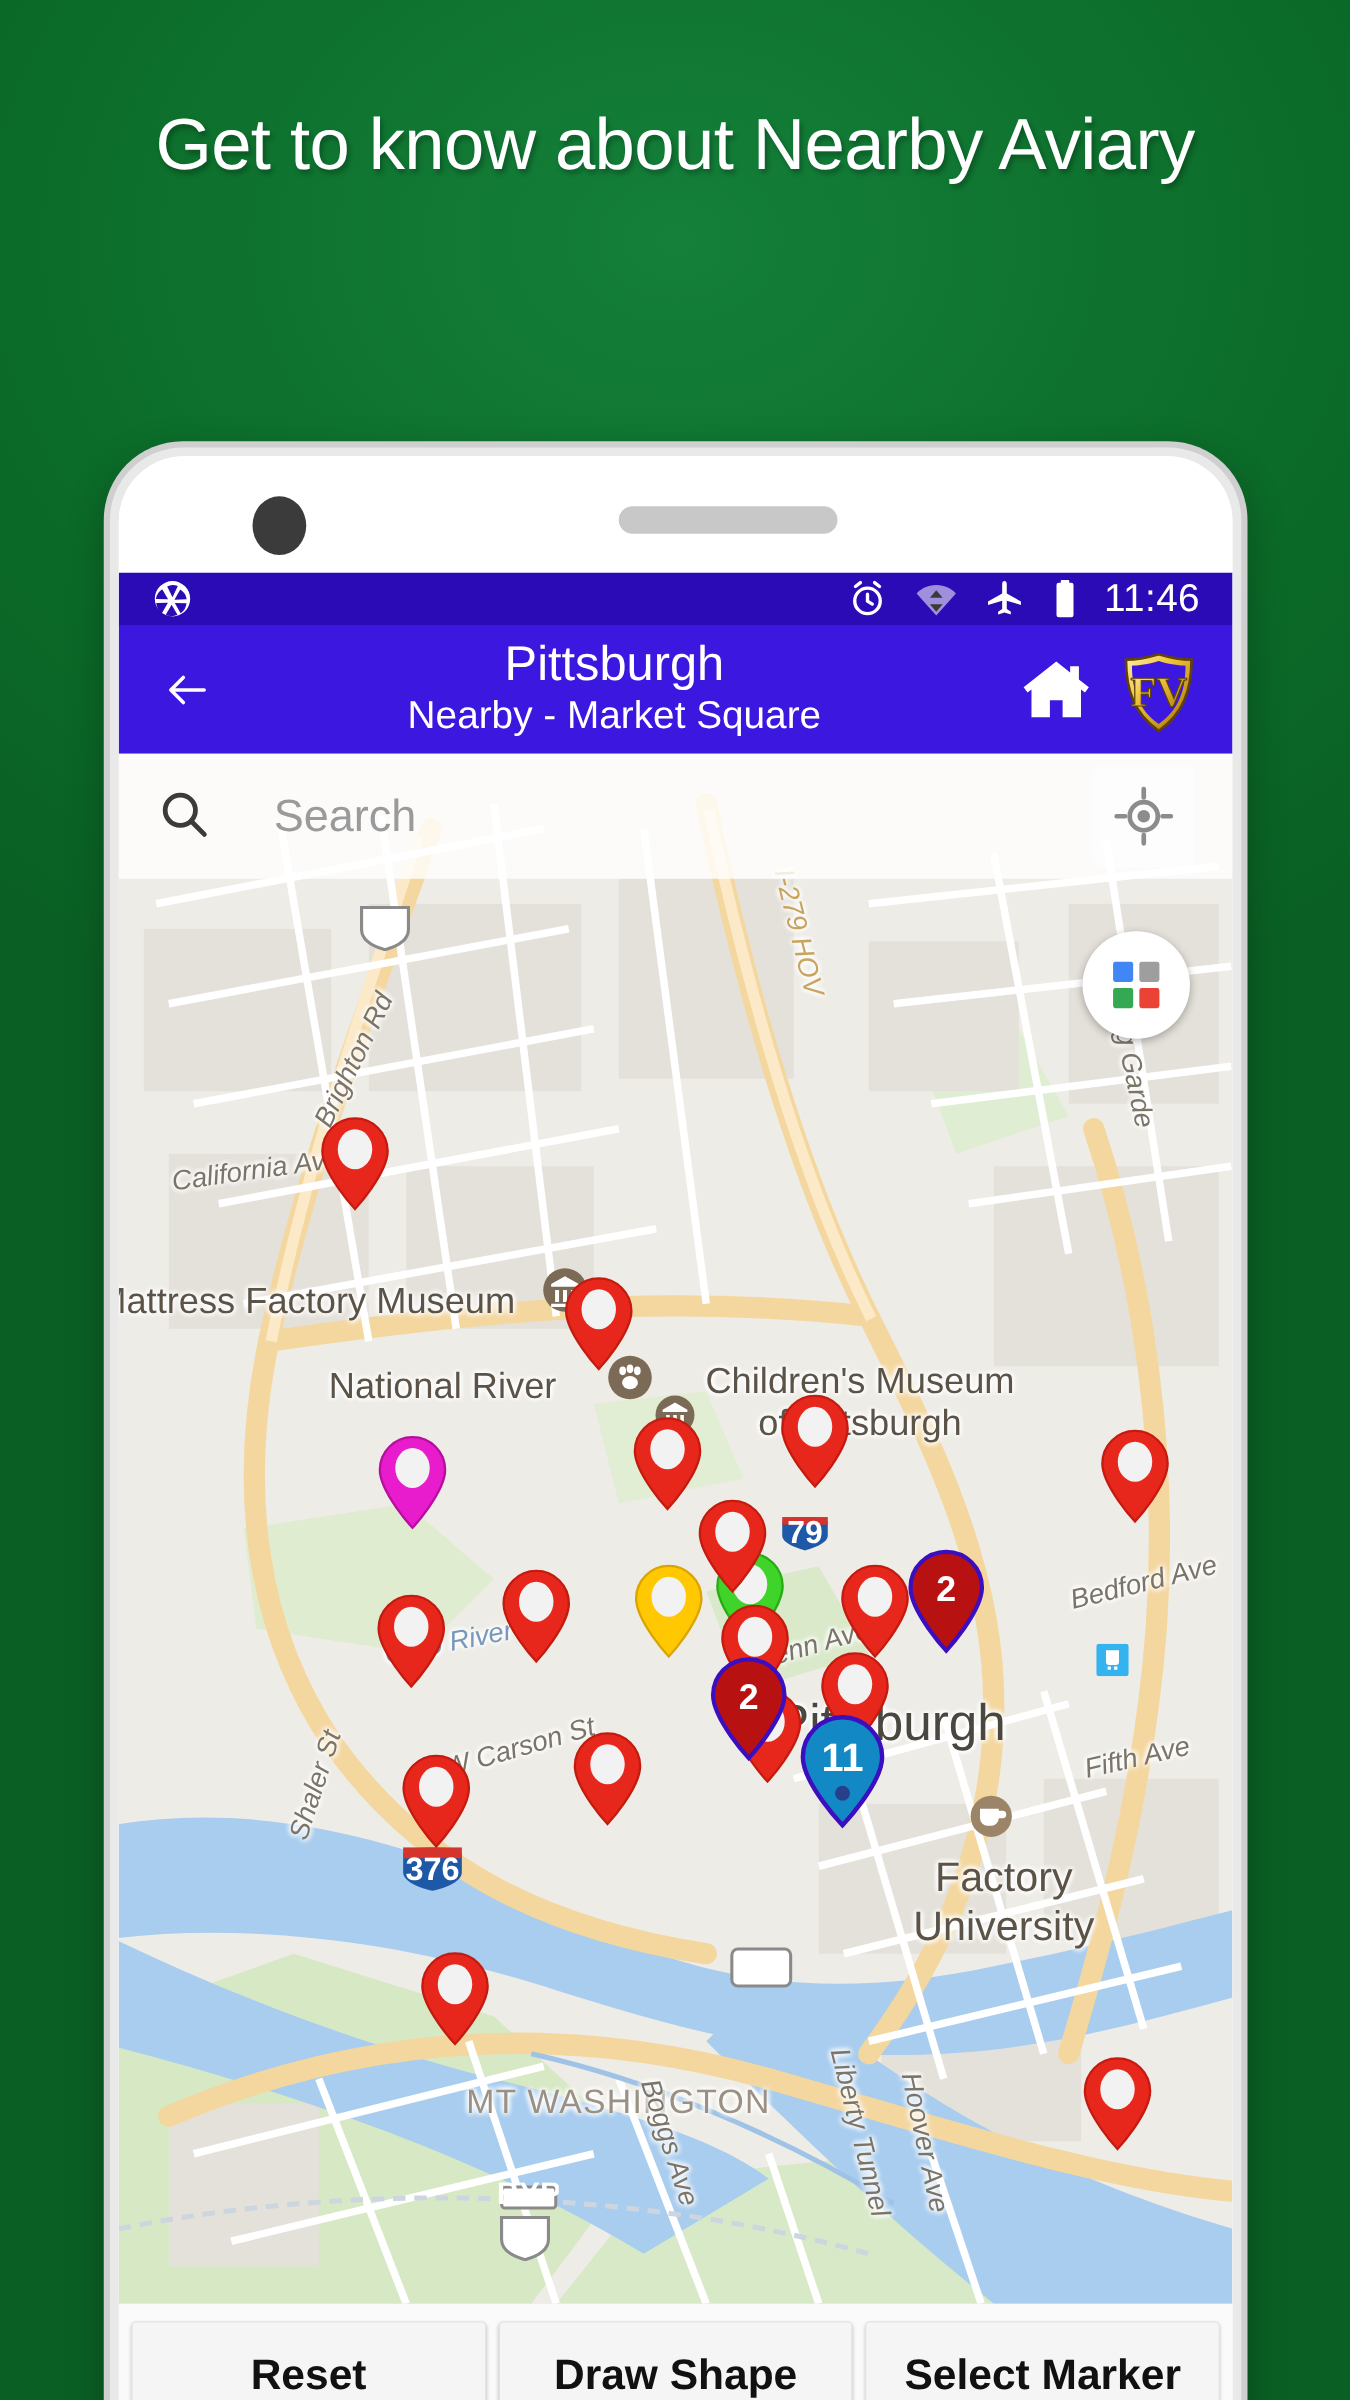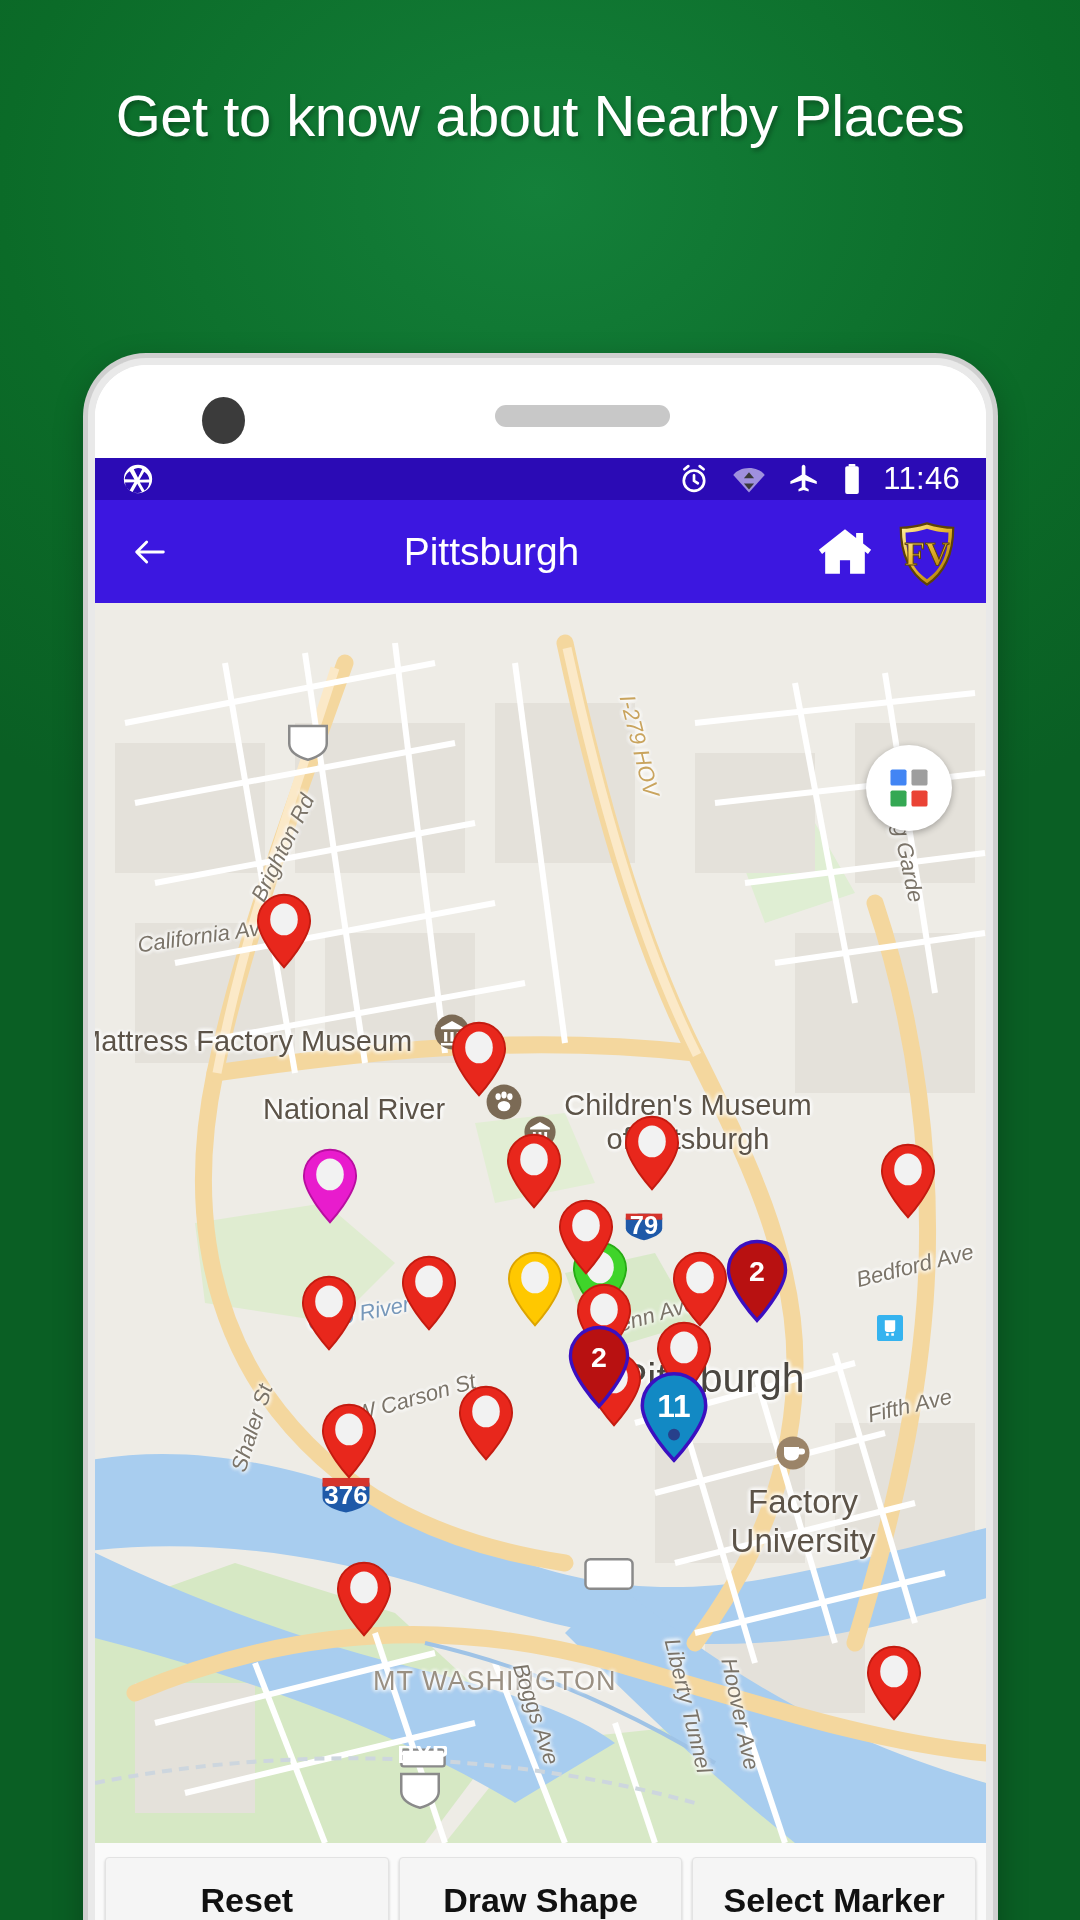--- a/index.html
+++ b/index.html
@@ -159,21 +159,21 @@
     display:flex; align-items:center; justify-content:center;
     font-size:34px; font-weight:bold; color:#111;
     font-family:"Liberation Sans", sans-serif;
   }
 </style>
 </head>
 <body>
 
 <div id="promo-bg"></div>
 
-<div id="headline">Get to know about Nearby Places</div>
+<div id="headline">Get to know about Nearby Aviary</div>
 
 <div id="phone">
  <div id="phone-inner">
 
   <div id="phone-top">
     <div id="camera-dot"></div>
     <div id="speaker"></div>
   </div>
 
   <div id="statusbar">
@@ -206,20 +206,21 @@
   </div>
 
   <div id="appbar">
     <div id="back-arrow">
       <svg width="46" height="40" viewBox="0 0 24 24" fill="none" stroke="#fff" stroke-width="1.7" stroke-linecap="round" stroke-linejoin="round">
         <path d="M20 12H4M10 6l-6 6 6 6"></path>
       </svg>
     </div>
     <div id="titles">
       <div id="bar-title">Pittsburgh</div>
+      <div id="bar-subtitle">Nearby - Market Square</div>
     </div>
     <div id="home-btn">
       <svg width="62" height="58" viewBox="0 0 24 24" fill="#fff">
         <path d="M12 2.6L1.2 11.1l1.3 1.7 1.3-1V21h6.1v-5.6h4.2V21h6.1v-9.2l1.3 1 1.3-1.7-3.3-2.6V4.1h-2.9v2.1z"></path>
       </svg>
     </div>
     <div id="fv-logo">
       <svg width="70" height="70" viewBox="0 0 64 64">
         <defs>
           <linearGradient id="gold" x1="0" y1="0" x2="1" y2="1">
@@ -505,20 +506,36 @@
           </svg>
     </span>
     <span class="pin" style="left:542px; top:768px; z-index:5;">
       <svg width="74" height="92" viewBox="0 0 42 52">
             <path d="M21 1.5C11.1 1.5 3 9.6 3 19.5c0 12.2 18 31 18 31s18-18.8 18-31c0-9.9-8.1-18-18-18z" fill="#1289c4" stroke="#3b0fc0" stroke-width="2"></path>
             <text x="21" y="26" text-anchor="middle" font-family="Liberation Sans, sans-serif" font-size="18" font-weight="bold" fill="#fff">11</text>
             <circle cx="21" cy="36" r="3.4" fill="#27408b"></circle>
           </svg>
     </span>
 
+    <div id="searchbar">
+      <span id="search-icon">
+        <svg width="44" height="44" viewBox="0 0 24 24" fill="none" stroke="#3b3b3b" stroke-width="2.1" stroke-linecap="round">
+          <circle cx="10.5" cy="10.5" r="6.6"></circle>
+              <path d="M15.4 15.4L21 21"></path>
+        </svg>
+      </span>
+      <input id="search-input" type="text" value="" placeholder="Search" style="">
+      <span id="mylocation-btn">
+        <svg width="50" height="50" viewBox="0 0 24 24" fill="none" stroke="#8c8c8c" stroke-width="1.8" stroke-linecap="round">
+          <circle cx="12" cy="12" r="5.4"></circle>
+              <circle cx="12" cy="12" r="2.4" fill="#8c8c8c" stroke="none"></circle>
+          <path d="M12 1.6v3.2M12 19.2v3.2M1.6 12h3.2M19.2 12h3.2"></path>
+        </svg>
+      </span>
+    </div>
 
     <div id="maptype-btn">
       <svg width="42" height="42" viewBox="0 0 34 34">
         <rect x="2" y="2" width="13" height="13" rx="1.5" fill="#4285f4"></rect>
         <rect x="19" y="2" width="13" height="13" rx="1.5" fill="#9e9e9e"></rect>
         <rect x="2" y="19" width="13" height="13" rx="1.5" fill="#34a853"></rect>
         <rect x="19" y="19" width="13" height="13" rx="1.5" fill="#ea4335"></rect>
       </svg>
     </div>
 

